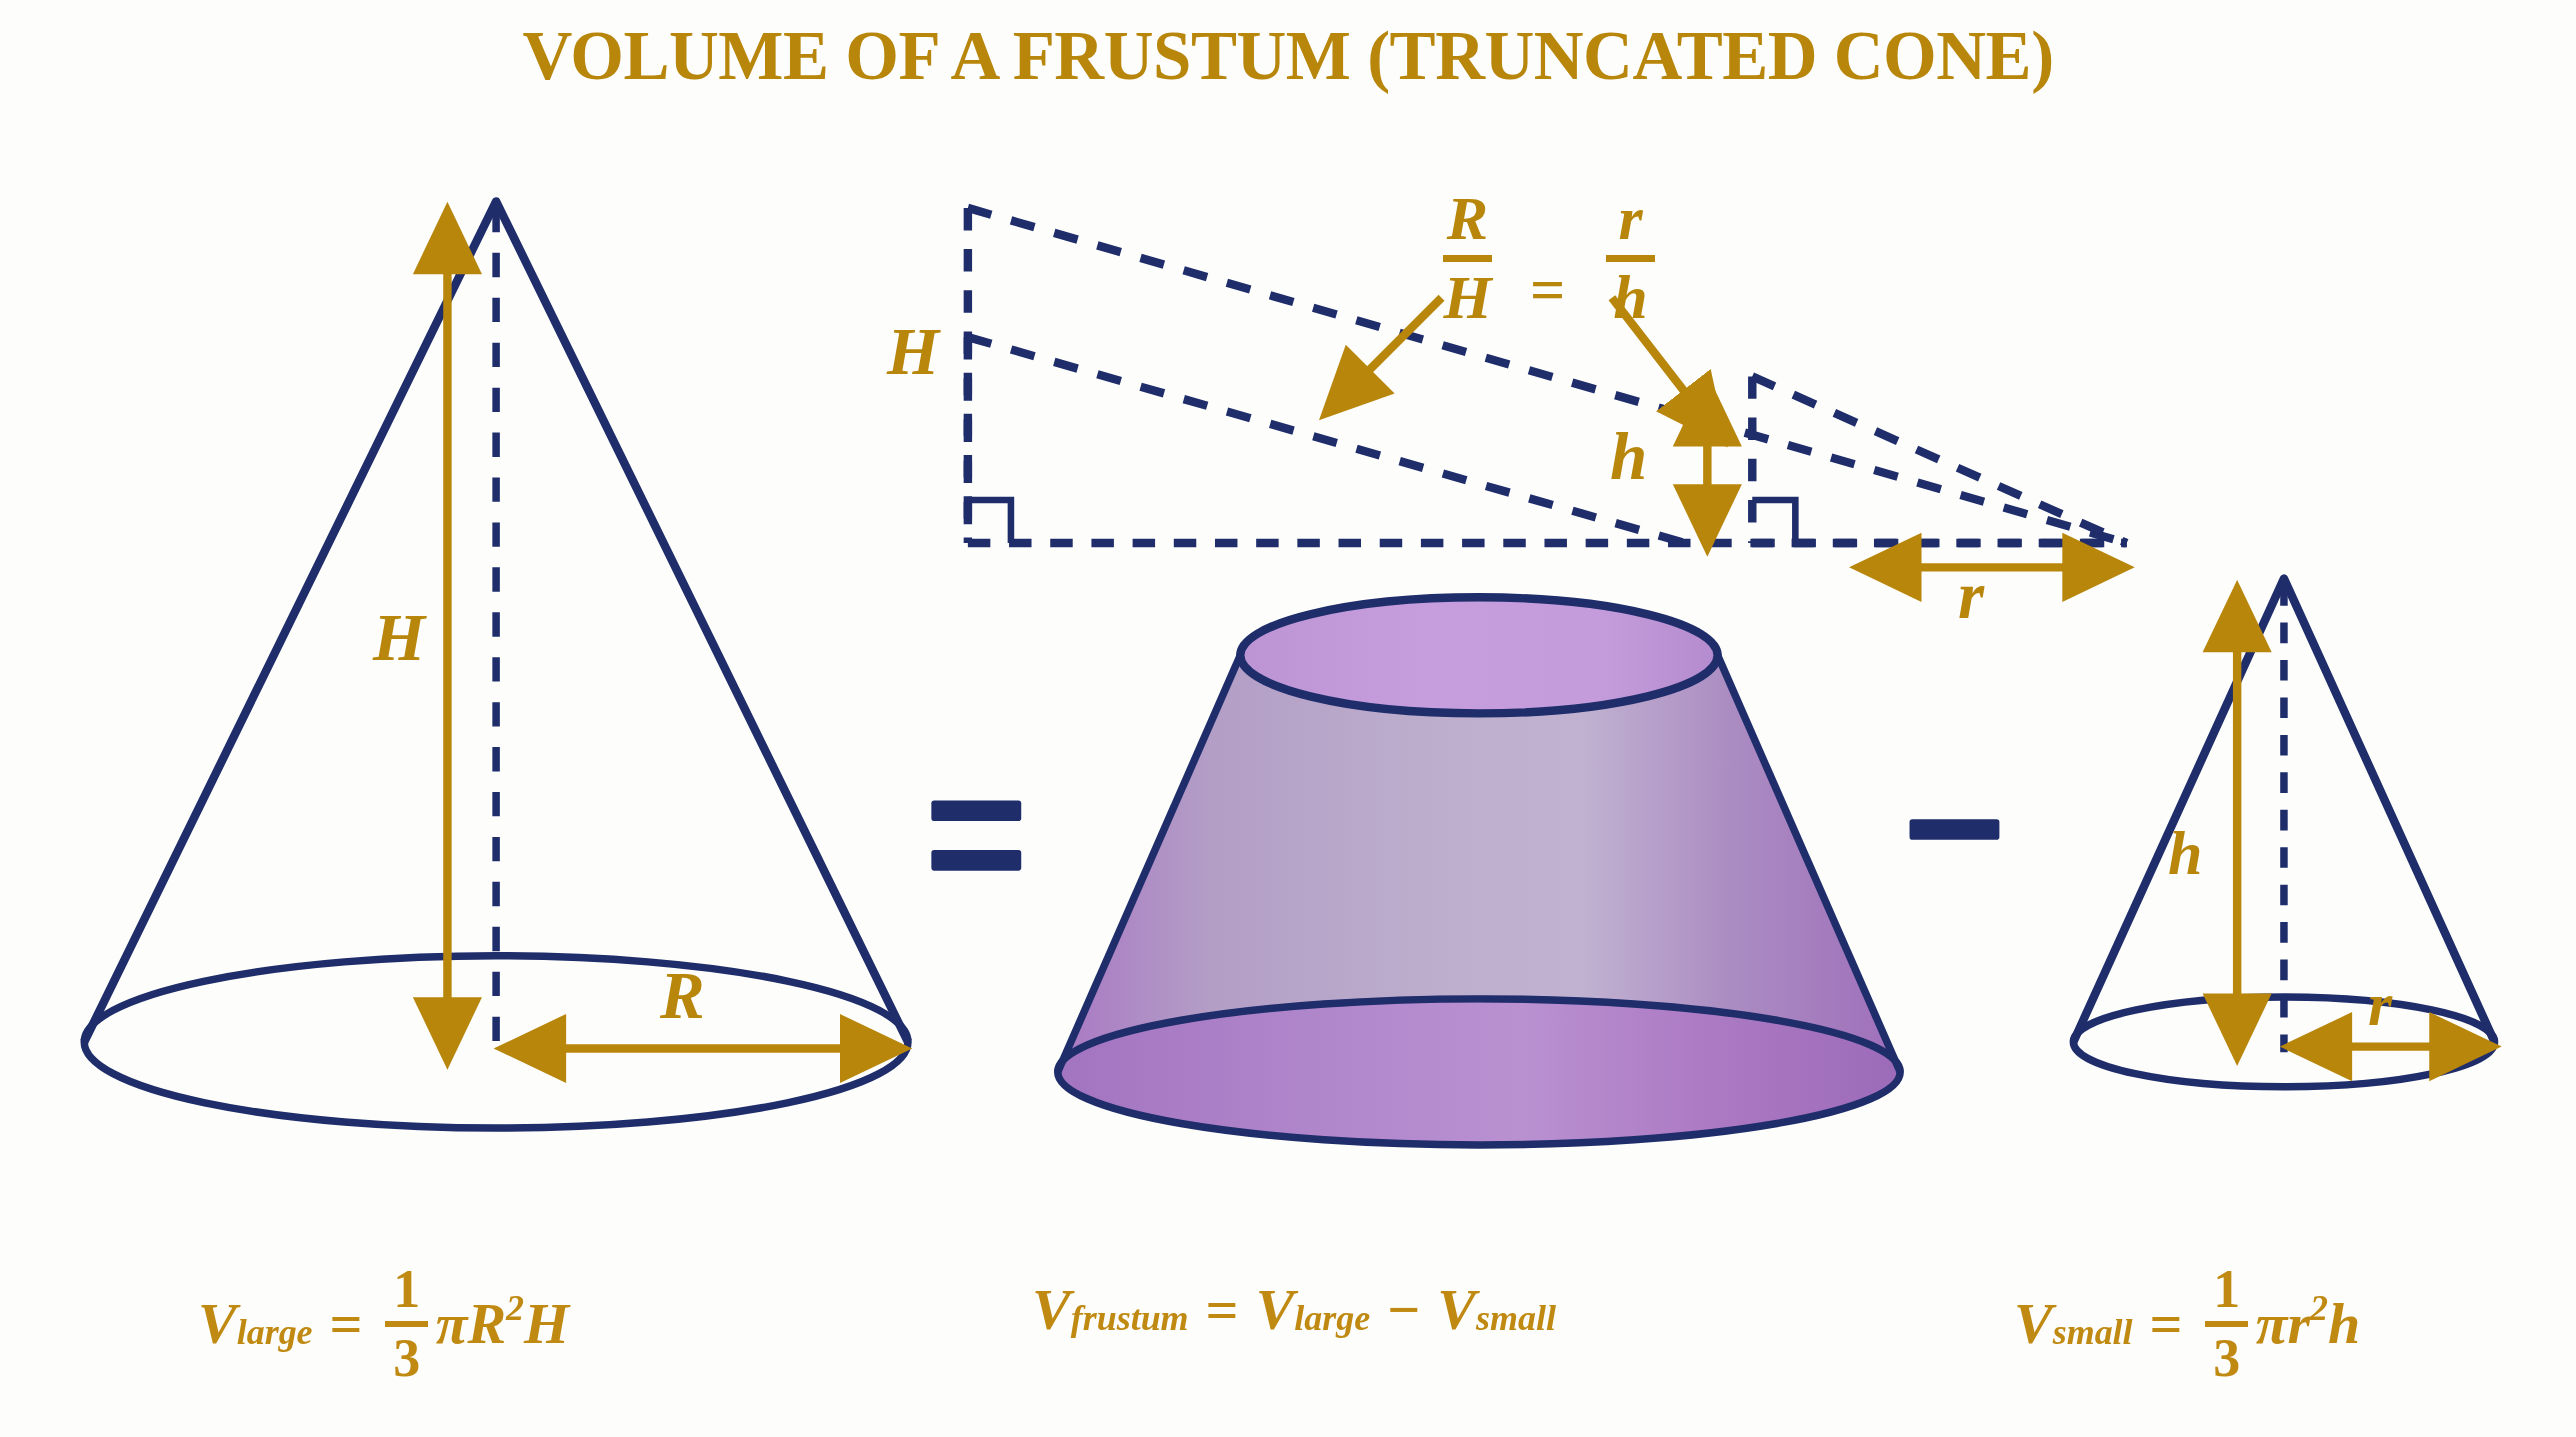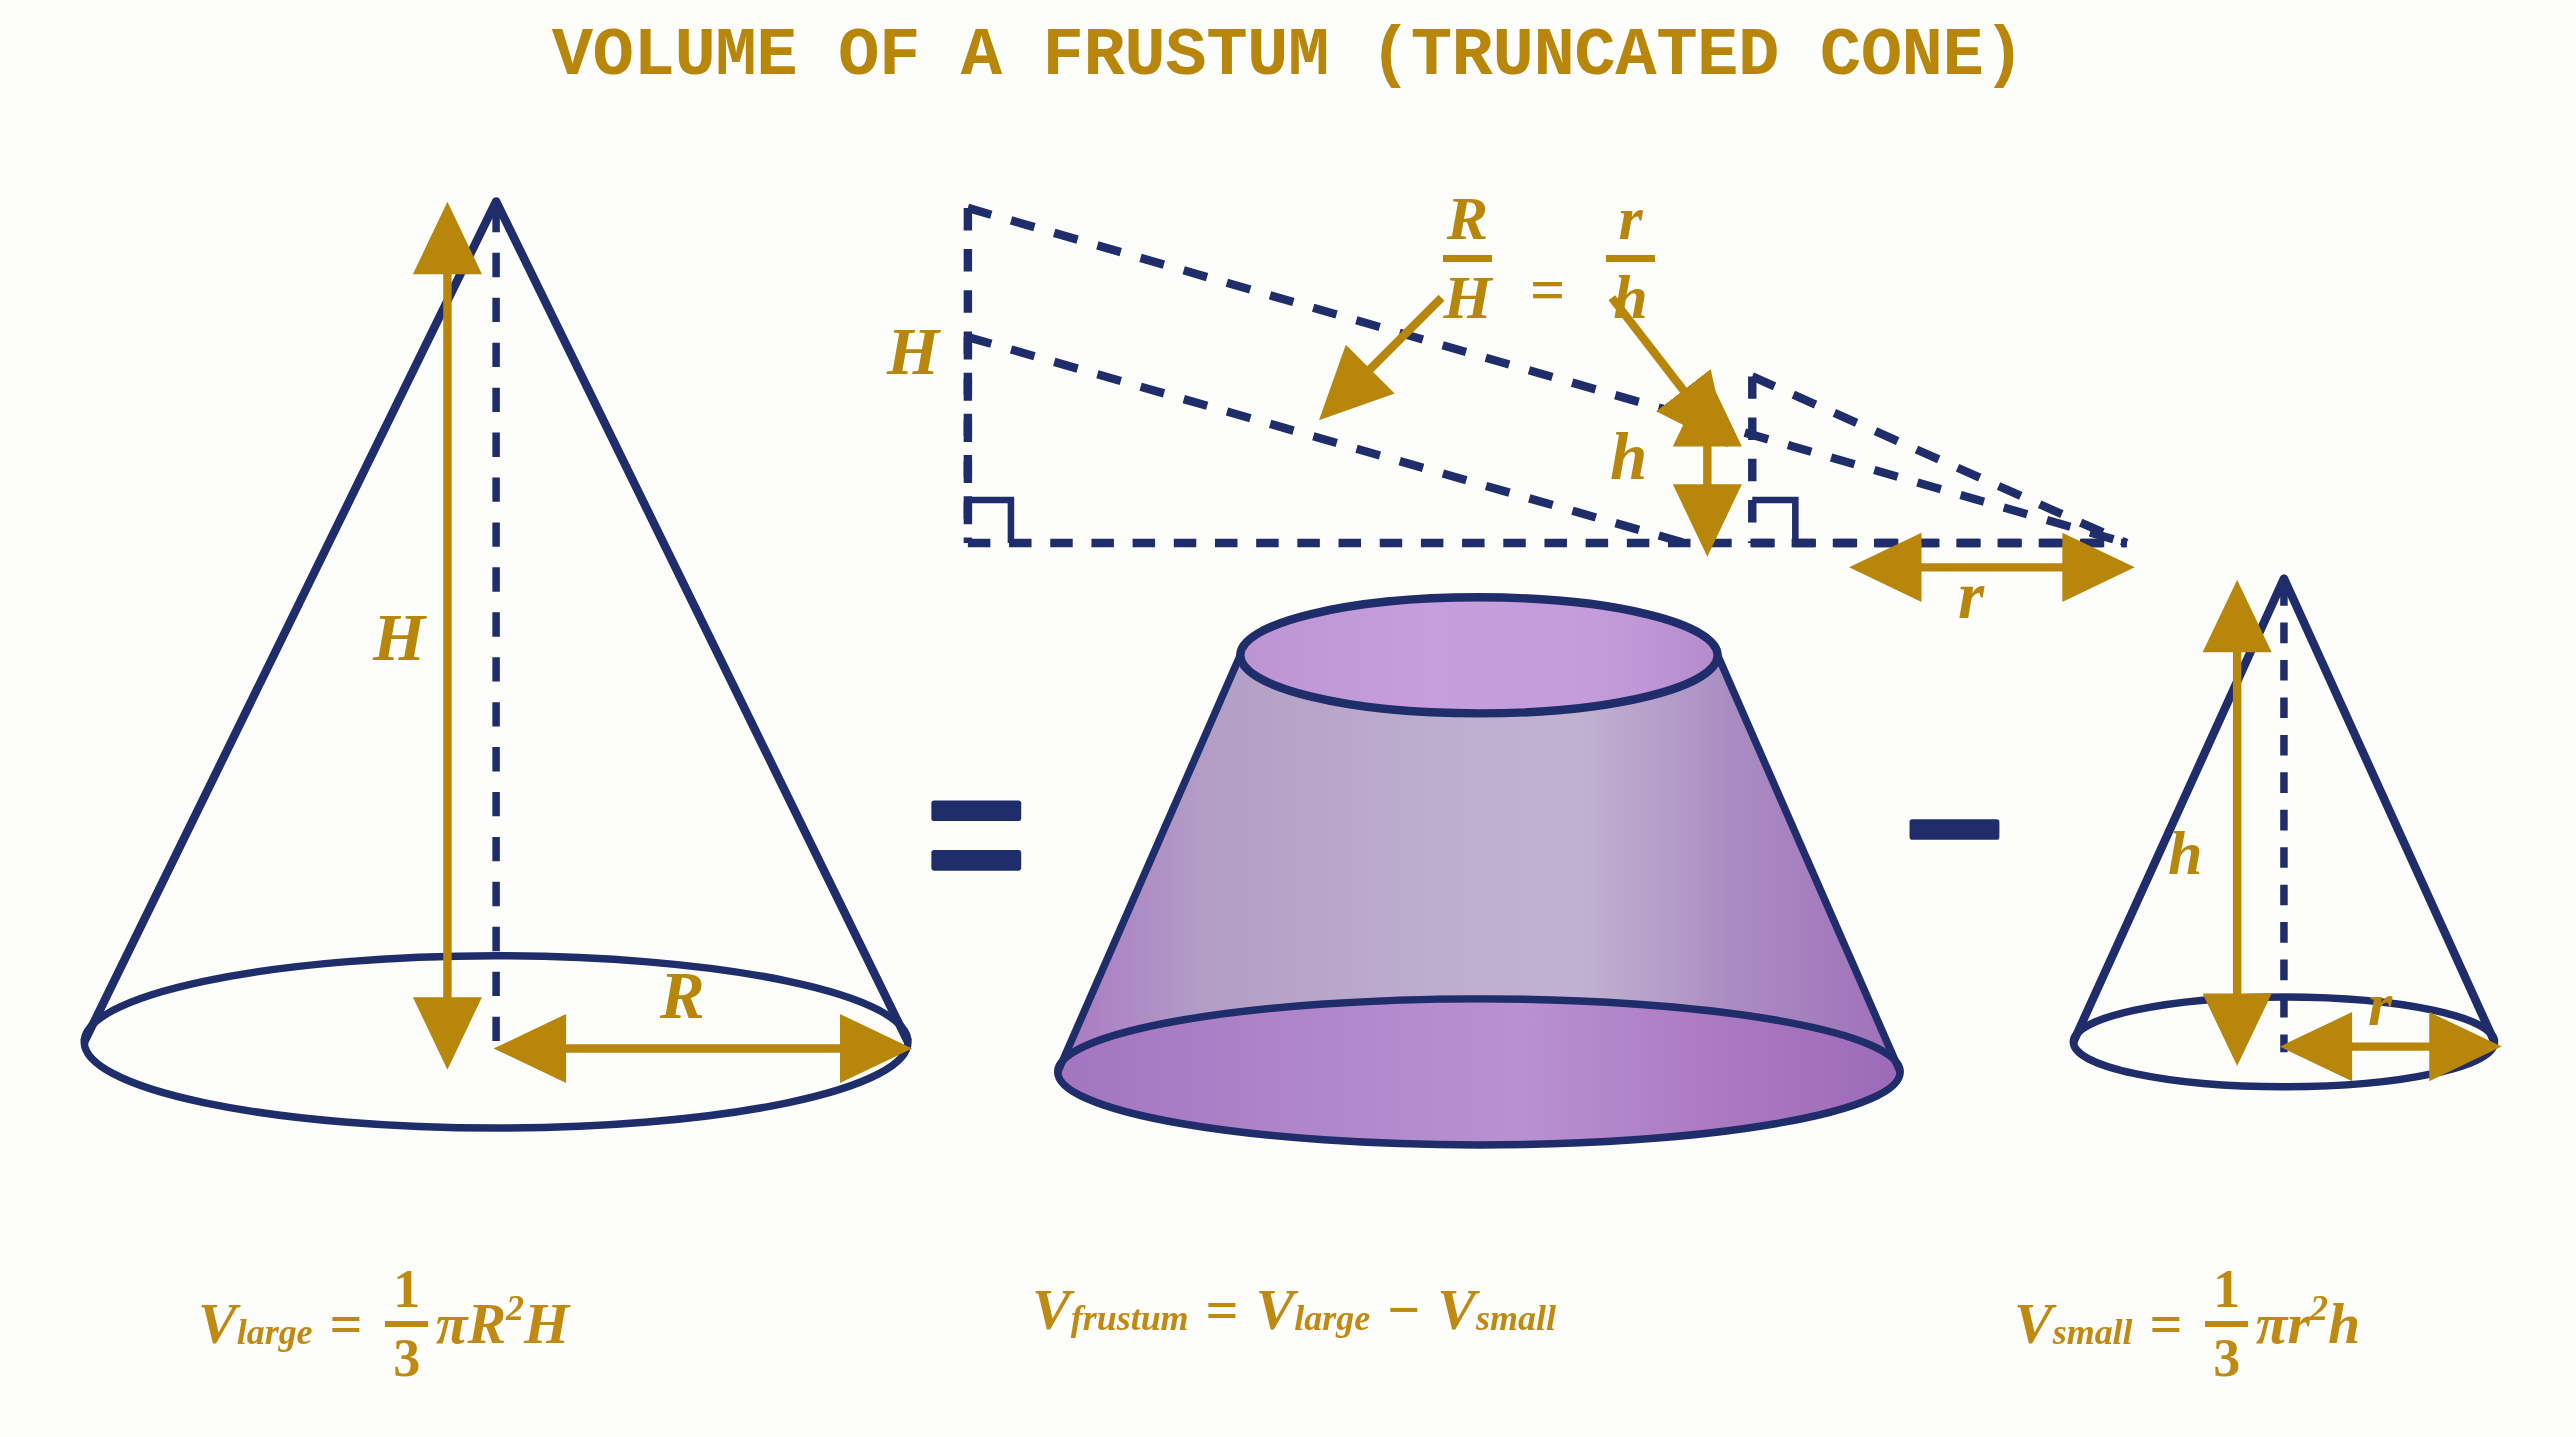--- a/index.html
+++ b/index.html
@@ -18,21 +18,21 @@
     width: 2576px;
     height: 1438px;
     background: #fdfdfb;
   }
   #title {
     position: absolute;
     top: 17px;
     left: 0;
     width: 2576px;
     text-align: center;
-    font-family: Liberation Mono, monospace;
+    font-family: Liberation Serif, serif;
     font-weight: bold;
     font-size: 69px;
     letter-spacing: -0.5px;
     color: #b8860b;
     white-space: nowrap;
   }
   svg.layer {
     position: absolute;
     top: 0;
     left: 0;

